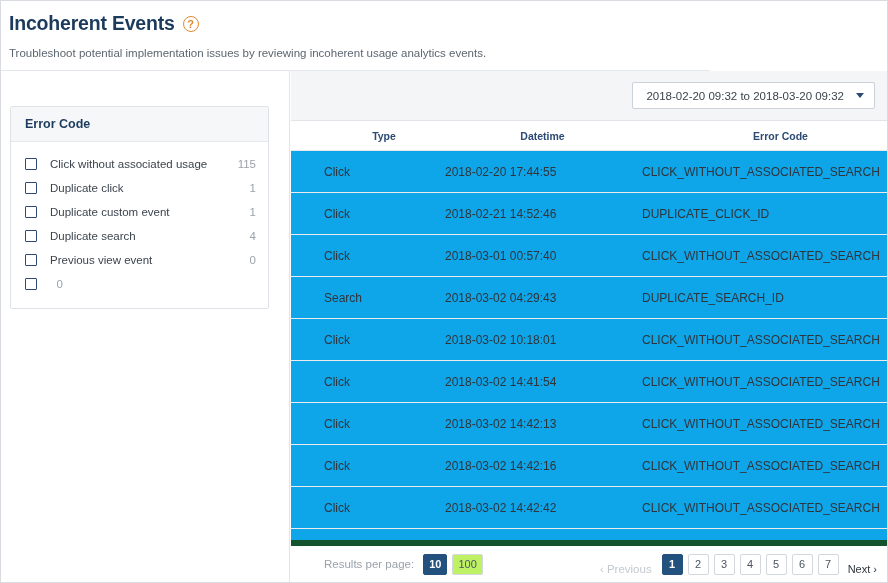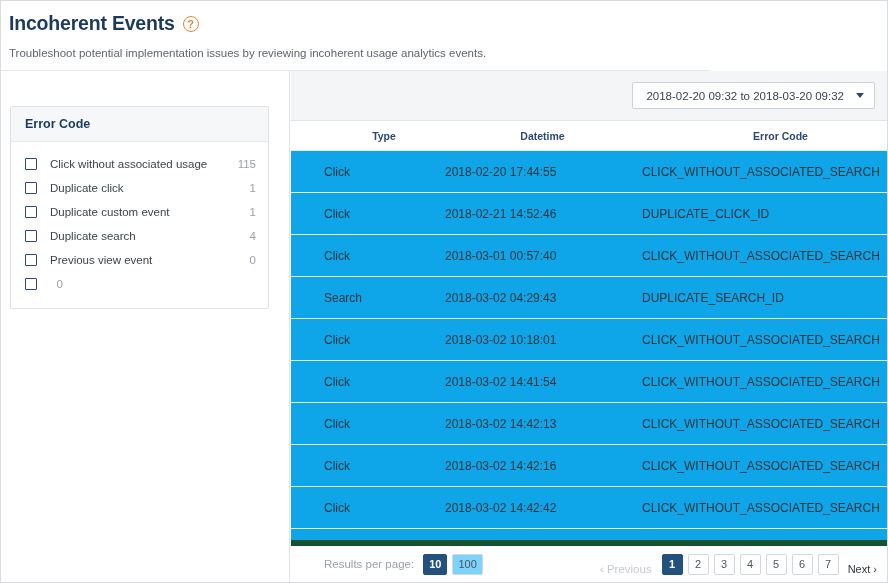--- a/index.html
+++ b/index.html
@@ -236,21 +236,21 @@
   .chip {
     box-sizing: border-box;
     min-width: 24px;
     height: 21px;
     padding: 0 5px;
     display: inline-flex;
     align-items: center;
     justify-content: center;
     border: 1px solid #d3d8de;
     border-radius: 2px;
-    background: #7dd3fc;
+    background: #bef264;
     color: #4a5561;
     font-size: 11px;
     margin-right: 5px;
     cursor: pointer;
   }
   .chip.active {
     background: #21517c;
     border-color: #21517c;
     color: #ffffff;
     font-weight: bold;

